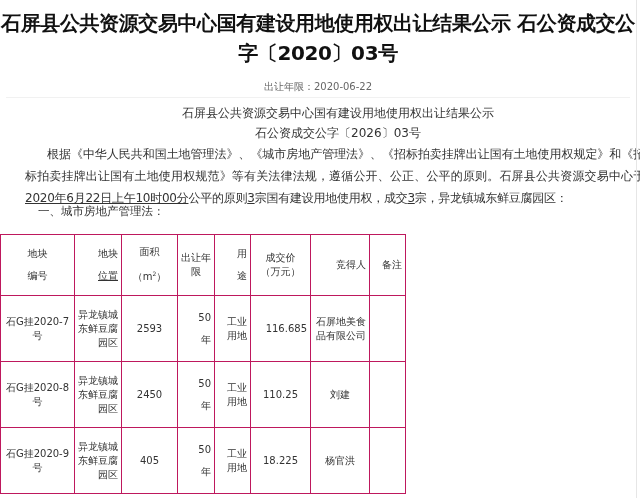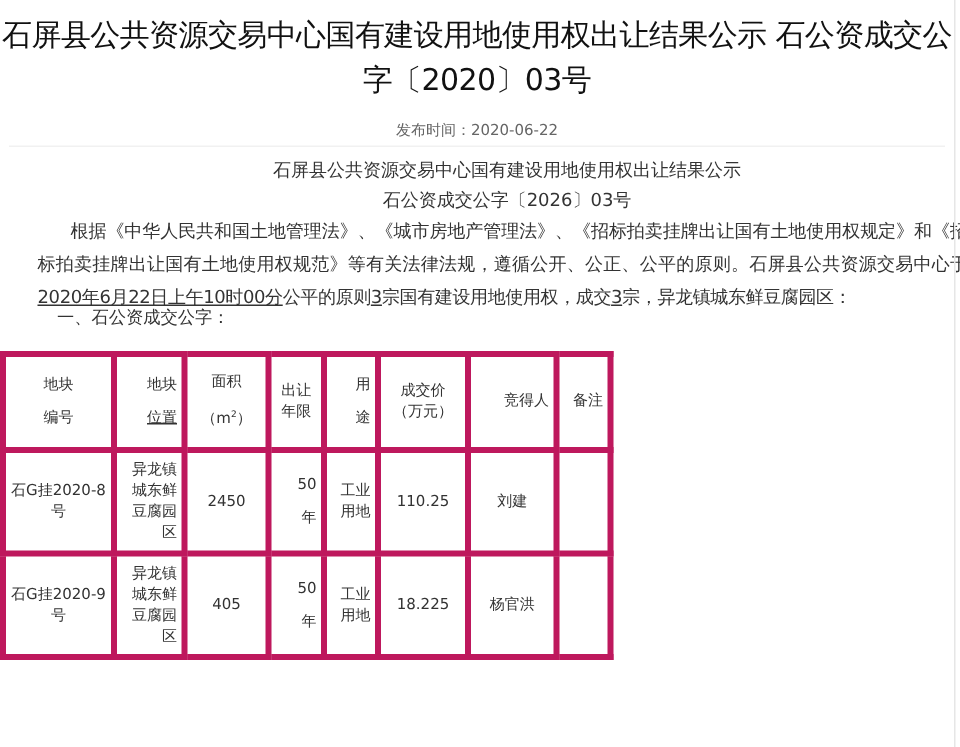--- a/index.html
+++ b/index.html
@@ -31,21 +31,21 @@
       height: 498px;
       background: #e6e6e6;
     }
     .title {
       position: absolute;
       left: 0;
       top: 8px;
       width: 636px;
       text-align: center;
       font-size: 20px;
-      font-weight: normal;
+      font-weight: bold;
       line-height: 30px;
       color: #111111;
       letter-spacing: -0.4px;
     }
     .publish-line {
       position: absolute;
       left: 0;
       top: 80px;
       width: 636px;
       text-align: center;
@@ -92,51 +92,51 @@
     table.land {
       position: absolute;
       left: 0;
       top: 234px;
       border-collapse: collapse;
       font-size: 10px;
       color: #333333;
       table-layout: fixed;
     }
     table.land td {
-      border: 4px solid #be185d;
+      border: 1px solid #be185d;
       padding: 0 3px;
       vertical-align: middle;
       line-height: 14px;
     }
     table.land tr.head td { height: 60px; }
     table.land tr.row td { height: 65px; }
     .r { text-align: right; }
     .c { text-align: center; }
     .hd-two { line-height: 22px !important; }
     .stack-top { display: block; }
     .stack-bottom { display: block; margin-top: 8px; }
     .sup { font-size: 6px; vertical-align: super; }
   </style>
 </head>
 <body>
 
 <div class="page">
 
   <div class="title">石屏县公共资源交易中心国有建设用地使用权出让结果公示 石公资成交公字〔2020〕03号</div>
 
-  <div class="publish-line"><span>发布时间：</span><span>2020-06-22</span></div>
+  <div class="publish-line"><span>出让年限：</span><span>2020-06-22</span></div>
 
   <div class="divider"></div>
 
   <div class="body-text center subtitle1">石屏县公共资源交易中心国有建设用地使用权出让结果公示</div>
   <div class="body-text center subtitle2">石公资成交公字〔2026〕03号</div>
 
   <div class="body-text para"><span>根据《中华人民共和国土地管理法》、《城市房地产管理法》、《招标拍卖挂牌出让国有土地使用权规定》和《招标拍卖挂牌出让国有土地使用权规范》等有关法律法规，遵循公开、公正、公平的原则。石屏县公共资源交易中心于</span><span class="u"> 2020年6月22日上午10时00分</span><span>公平的原则</span><span class="u">3</span><span>宗国有建设用地使用权，成交</span><span class="u">3</span><span>宗，异龙镇城东鲜豆腐园区：</span></div>
 
-  <div class="section-heading">一、石公资成交公字：</div>
+  <div class="section-heading">一、城市房地产管理法：</div>
 
   <table class="land">
     <colgroup>
       <col style="width:74px">
       <col style="width:47px">
       <col style="width:56px">
       <col style="width:37px">
       <col style="width:36px">
       <col style="width:60px">
       <col style="width:59px">
@@ -162,20 +162,33 @@
             <span class="stack-top">途</span>
           </td>
       <td class="c">
             <span class="stack-top">成交价</span>
             <span class="stack-top">（万元）</span>
           </td>
       <td class="r">竞得人</td>
       <td class="r">备注</td>
     </tr>
 
+    <tr class="row">
+      <td class="c">石G挂2020-7号</td>
+      <td class="r">异龙镇城东鲜豆腐园区</td>
+      <td class="c">2593</td>
+      <td class="r">
+            <span class="stack-top">50</span>
+            <span class="stack-bottom">年</span>
+          </td>
+      <td class="r">工业用地</td>
+      <td class="r">116.685</td>
+      <td class="r">石屏地美食品有限公司</td>
+      <td class="c"></td>
+    </tr>
 
     <tr class="row">
       <td class="c">石G挂2020-8号</td>
       <td class="r">异龙镇城东鲜豆腐园区</td>
       <td class="c">2450</td>
       <td class="r">
             <span class="stack-top">50</span>
             <span class="stack-bottom">年</span>
           </td>
       <td class="r">工业用地</td>

